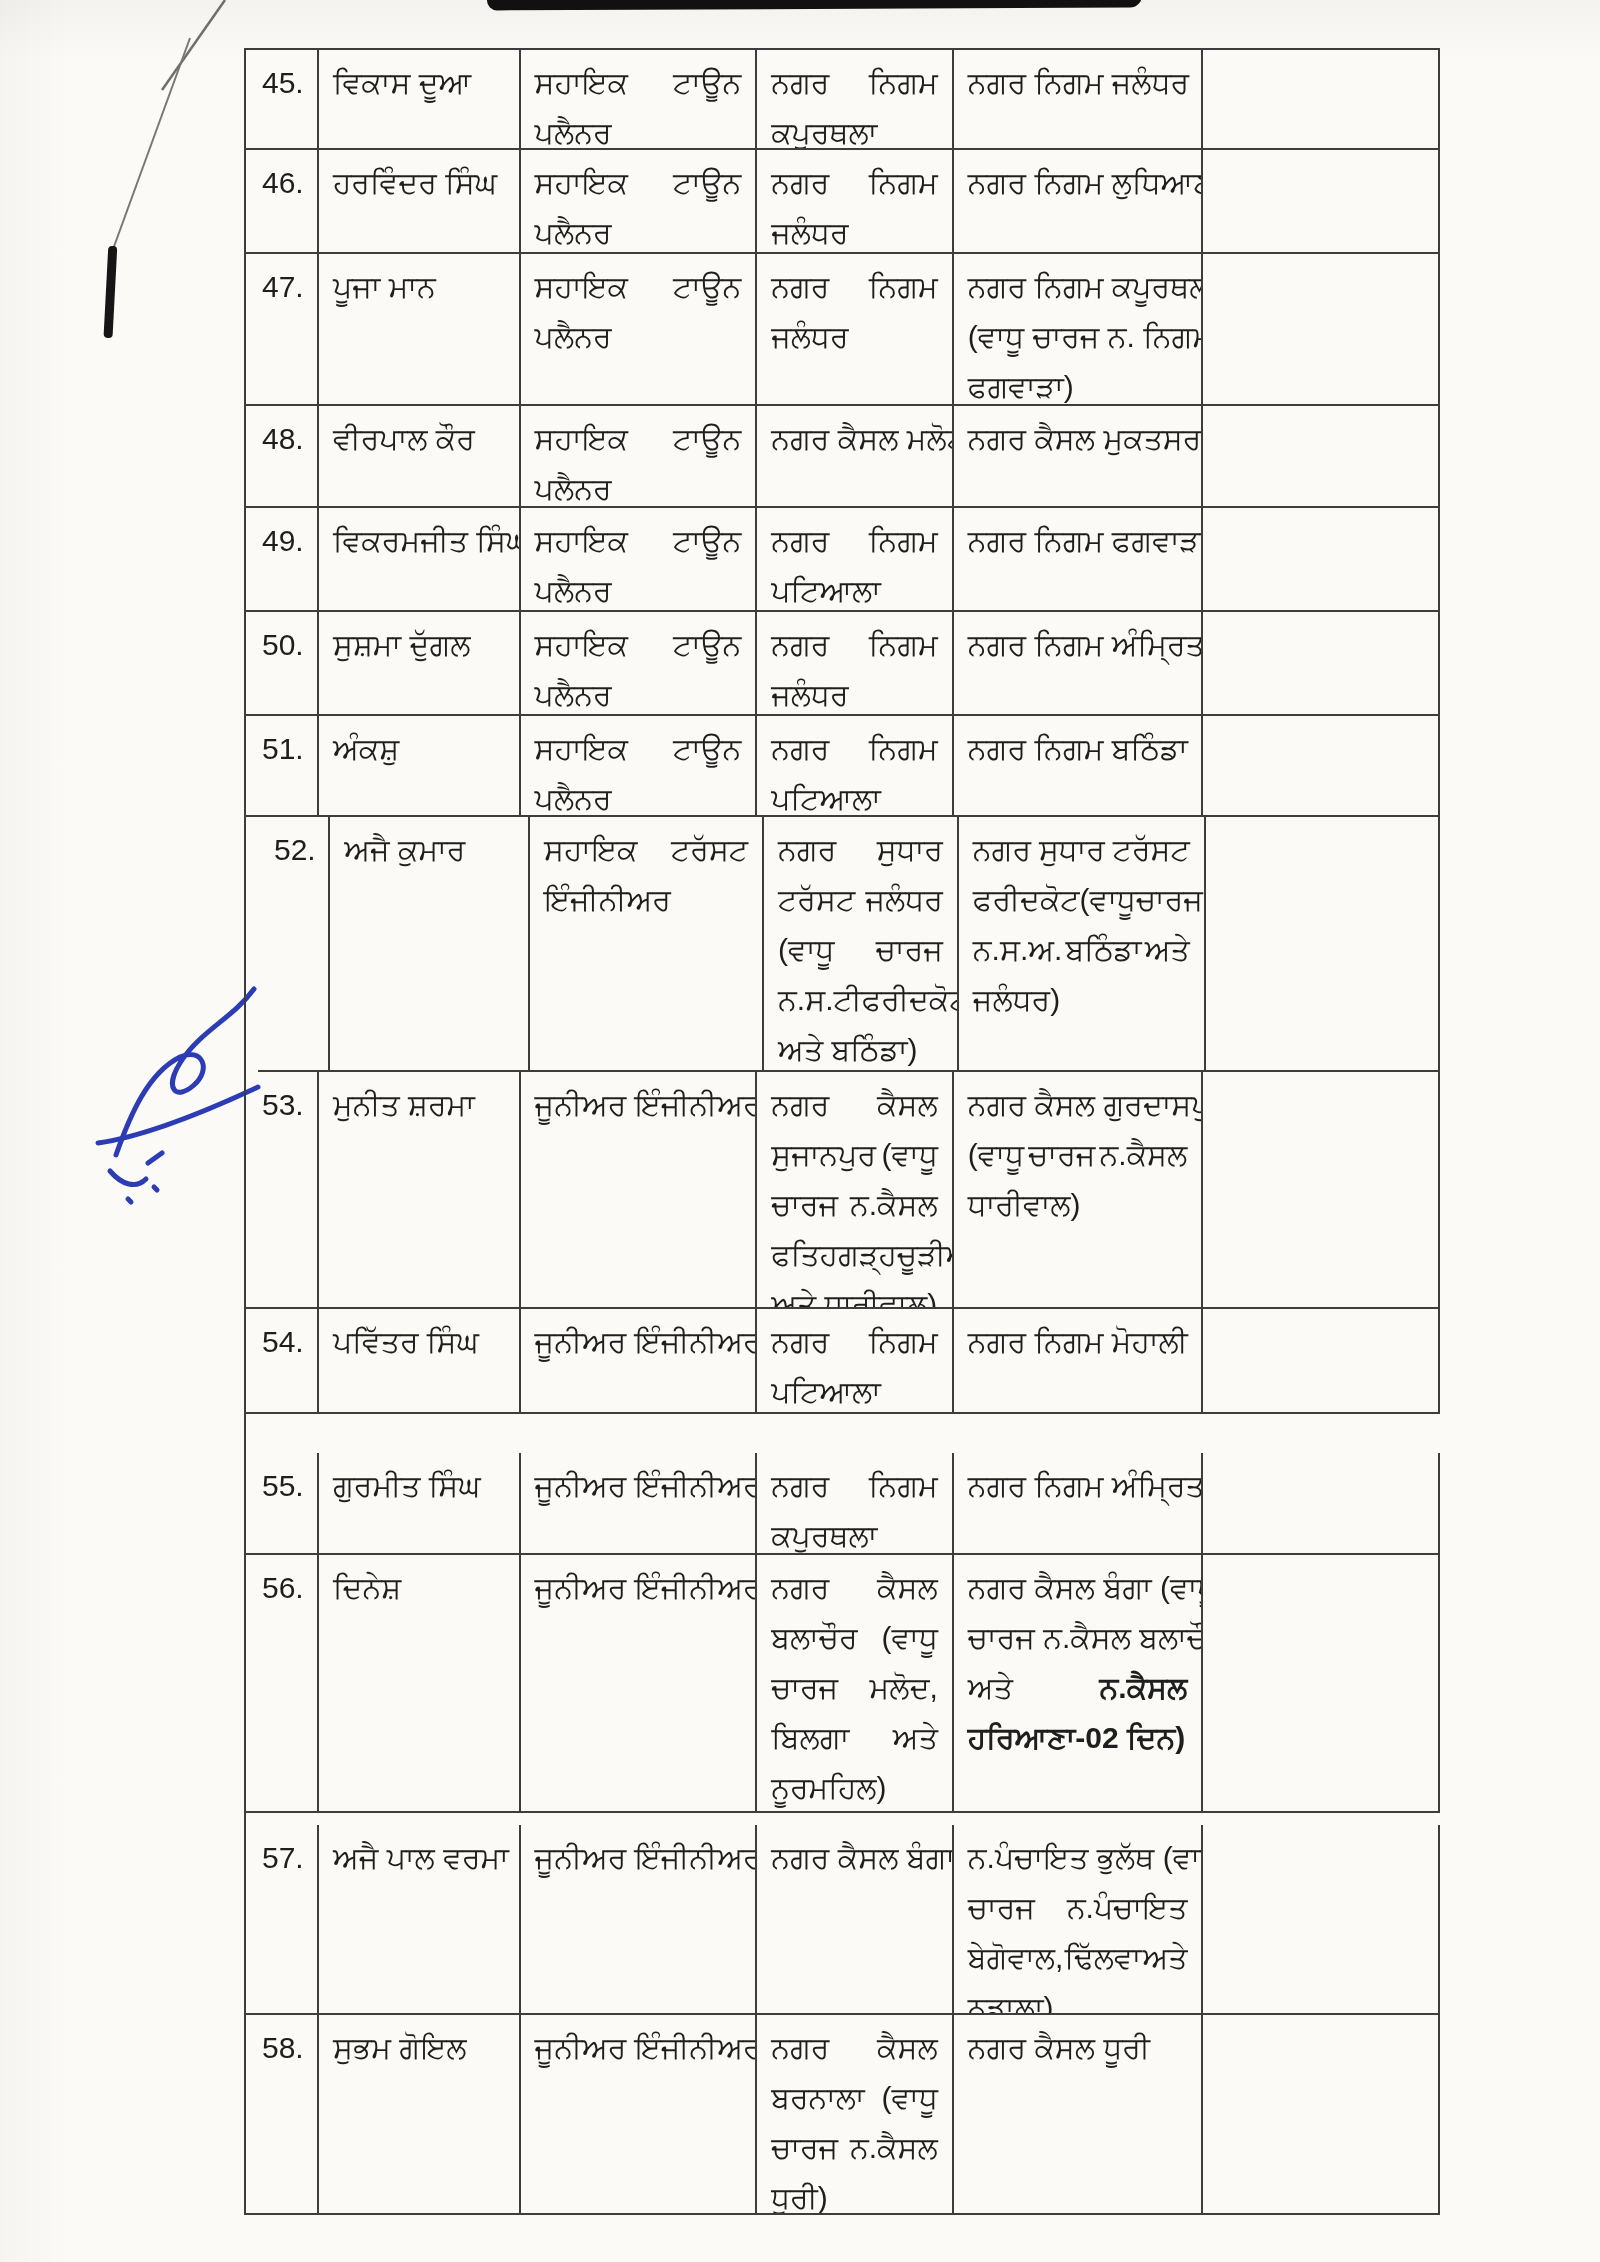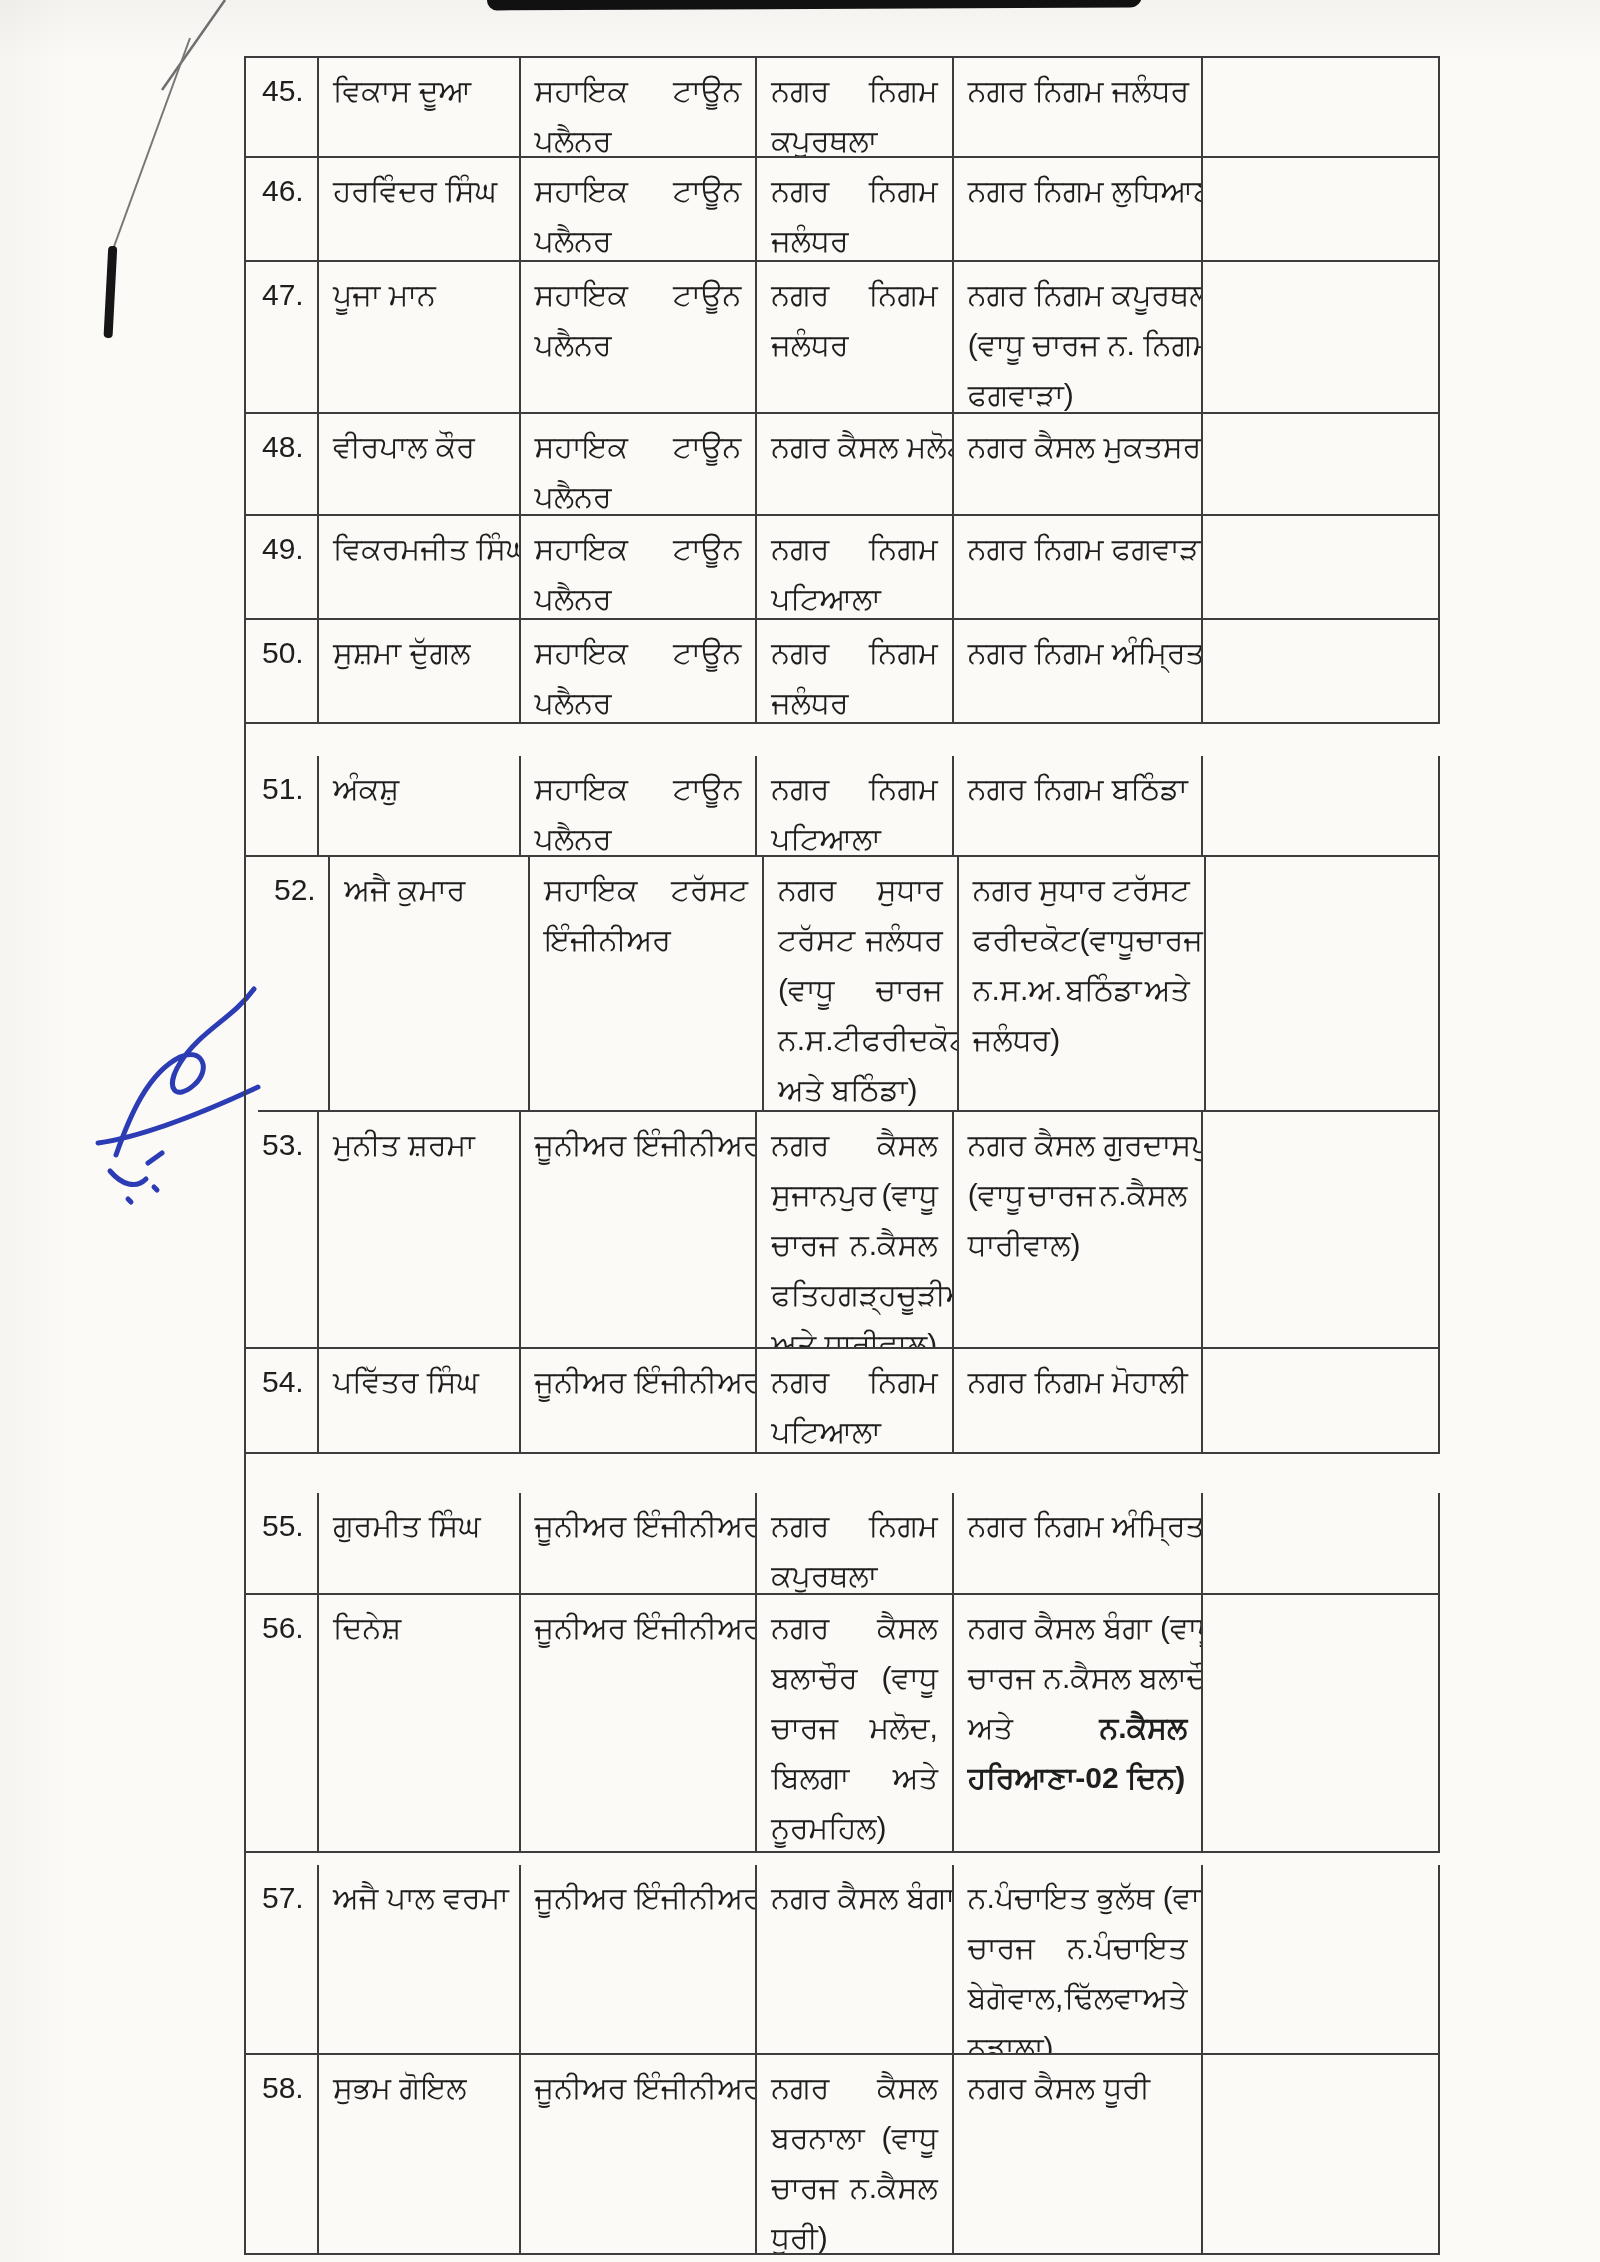--- a/index.html
+++ b/index.html
@@ -9,21 +9,21 @@
     font-family:"Liberation Sans","DejaVu Sans",sans-serif;
     color:#1e1e1e;
   }
   
   .paper-shade{
     position:absolute;inset:0;pointer-events:none;
     background:linear-gradient(180deg,rgba(0,0,0,0.03),rgba(0,0,0,0) 60px),
                linear-gradient(90deg,rgba(0,0,0,0.025),rgba(0,0,0,0) 70px);
   }
   .table-wrap{
-    position:absolute;left:244px;top:56px;width:1196px;
+    position:absolute;left:244px;top:48px;width:1196px;
     border-top:2px solid #3d3d3d;border-left:2px solid #3d3d3d;
     box-sizing:border-box;
   }
   .trow{display:flex;width:100%;box-sizing:border-box;}
   .tcell{
     box-sizing:border-box;
     border-right:2px solid #3d3d3d;border-bottom:2px solid #3d3d3d;
     padding:8px 14px 0 14px;
     font-size:30px;line-height:50px;
     overflow:hidden;
@@ -218,21 +218,21 @@
             <span>ਨਗਰ</span>
             <span>ਨਿਗਮ</span>
           </div>
           <div class="ln"><span>ਜਲੰਧਰ</span></div>
         </div>
         <div class="tcell c-to">
           <div class="ln"><span>ਨਗਰ ਨਿਗਮ ਅੰਮ੍ਰਿਤਸਰ</span></div>
         </div>
         <div class="tcell c-rem"></div>
       </div>
-      <div class="trow" style="height: 101px; margin-top: 32px;">
+      <div class="trow" style="height: 101px;">
         <div class="tcell c-sno">
           <div class="ln"><span>51.</span></div>
         </div>
         <div class="tcell c-name">
           <div class="ln"><span>ਅੰਕਸ਼ੁ</span></div>
         </div>
         <div class="tcell c-desig">
           <div class="ln j">
             <span>ਸਹਾਇਕ</span>
             <span>ਟਾਊਨ</span>

